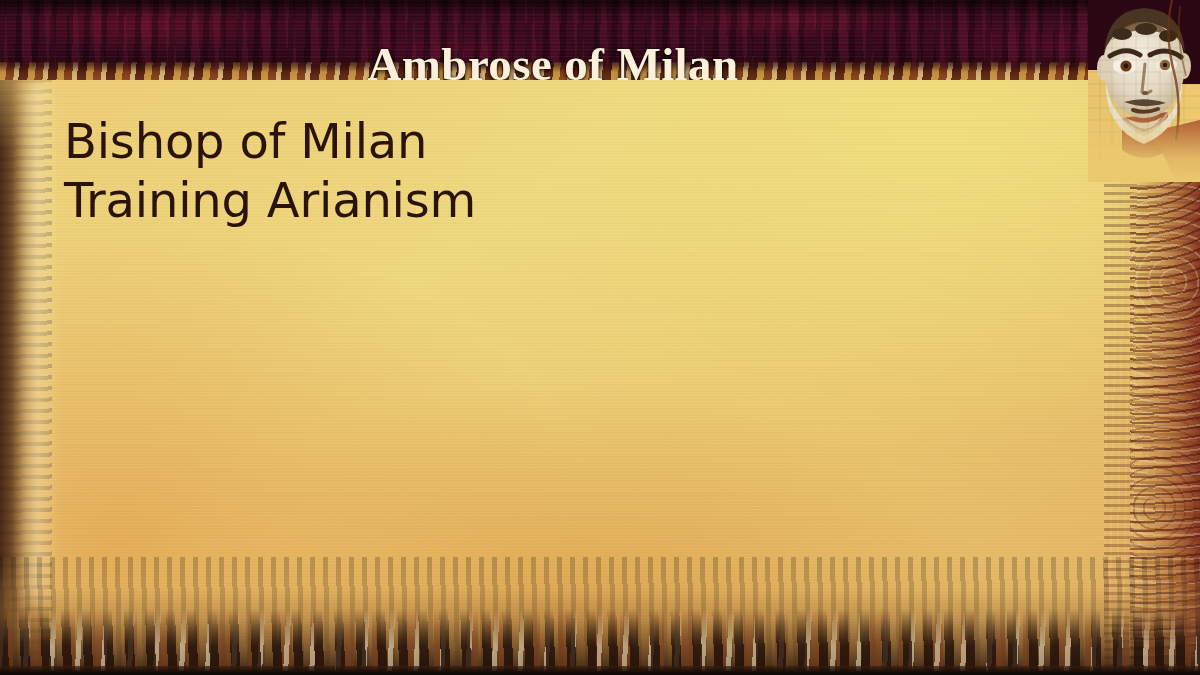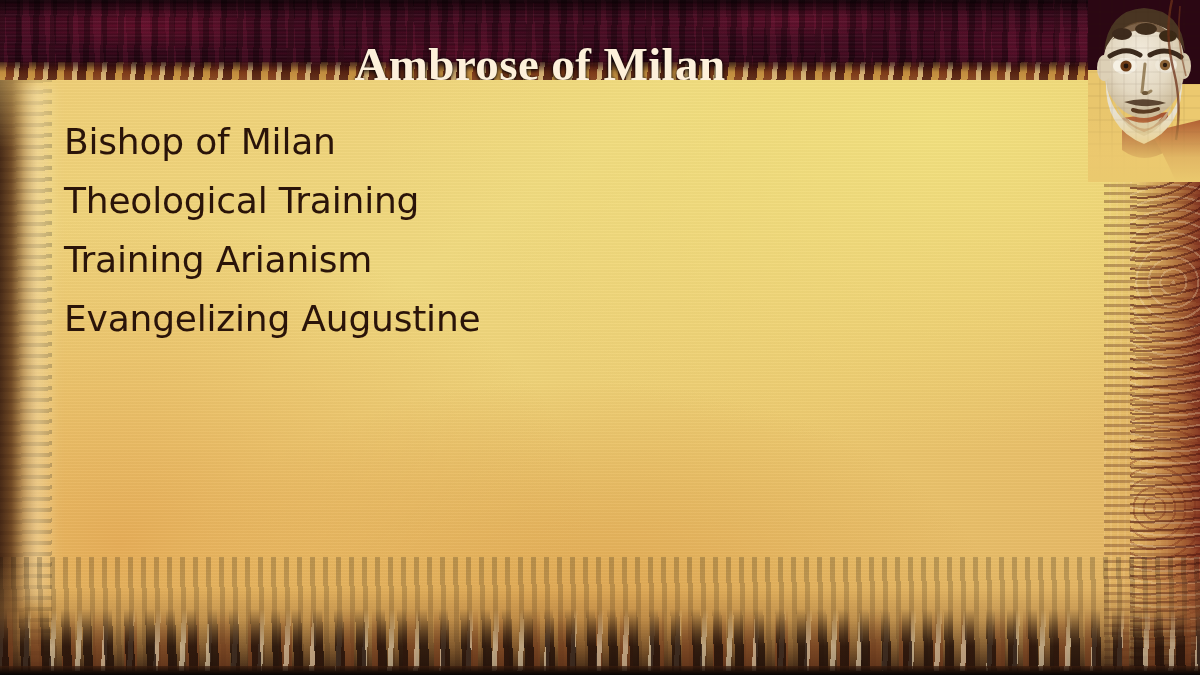--- a/index.html
+++ b/index.html
@@ -78,21 +78,21 @@
       repeating-linear-gradient(96deg, rgba(214,160,70,.80) 0 7px, rgba(120,46,18,.70) 7px 15px,
                                 rgba(238,206,140,.75) 15px 20px, rgba(70,18,10,.75) 20px 29px),
       linear-gradient(to bottom, rgba(40,8,10,.9) 0%, rgba(190,130,60,.85) 55%, rgba(232,190,118,.95) 100%);
     opacity: .95;
     -webkit-mask-image: linear-gradient(to bottom, rgba(0,0,0,.25) 0%, #000 45%, #000 100%);
             mask-image: linear-gradient(to bottom, rgba(0,0,0,.25) 0%, #000 45%, #000 100%);
   }
 
   #slide-title {
     position: absolute;
-    left: 4px;
+    left: 17px;
     top: 9px;
     width: 1072px;
     text-align: center;
     font-family: "Liberation Serif", "DejaVu Serif", serif;
     font-size: 47px;
     line-height: 1.05;
     color: #fdf0da;
     letter-spacing: .4px;
     text-shadow: 0 2px 4px rgba(0,0,0,.85), 0 0 2px rgba(0,0,0,.7);
     white-space: nowrap;
@@ -203,21 +203,21 @@
 
   
   #body-lines {
     position: absolute;
     left: 64px;
     top: 32px;
     width: 980px;
   }
   .body-line {
     font-family: "DejaVu Sans", sans-serif;
-    font-size: 36px;
+    font-size: 48px;
     line-height: 59px;
     color: #2a1409;
     white-space: nowrap;
     letter-spacing: -.2px;
   }
 
   
   #portrait {
     position: absolute;
     right: 0; top: 0;
@@ -248,23 +248,21 @@
 
     <div id="edge-right"></div>
     <div id="edge-right-speckle"></div>
 
     <div id="edge-bottom"></div>
     <div id="edge-bottom-crust"></div>
     <div id="edge-bottom-line"></div>
 
     <div id="body-lines">
       <div class="body-line">Bishop of Milan</div>
-      <div class="body-line">Theological Training</div>
       <div class="body-line">Training Arianism</div>
-      <div class="body-line">Evangelizing Augustine</div>
     </div>
   </div>
 
   <div id="portrait">
     <svg width="112" height="182" viewBox="0 0 112 182" xmlns="http://www.w3.org/2000/svg">
       <defs>
         <radialGradient id="skinG" cx="46%" cy="40%" r="62%">
           <stop offset="0%" stop-color="#f3ecde"></stop>
           <stop offset="60%" stop-color="#e3d8c1"></stop>
           <stop offset="100%" stop-color="#c9b795"></stop>

